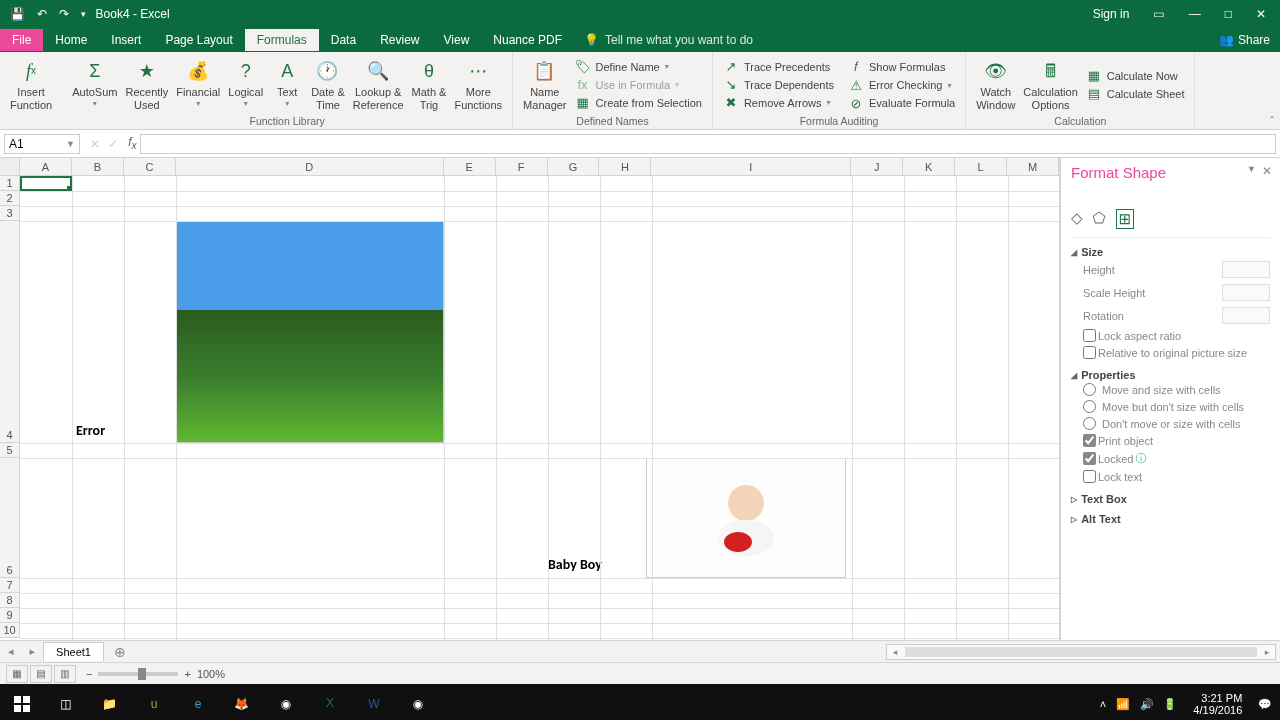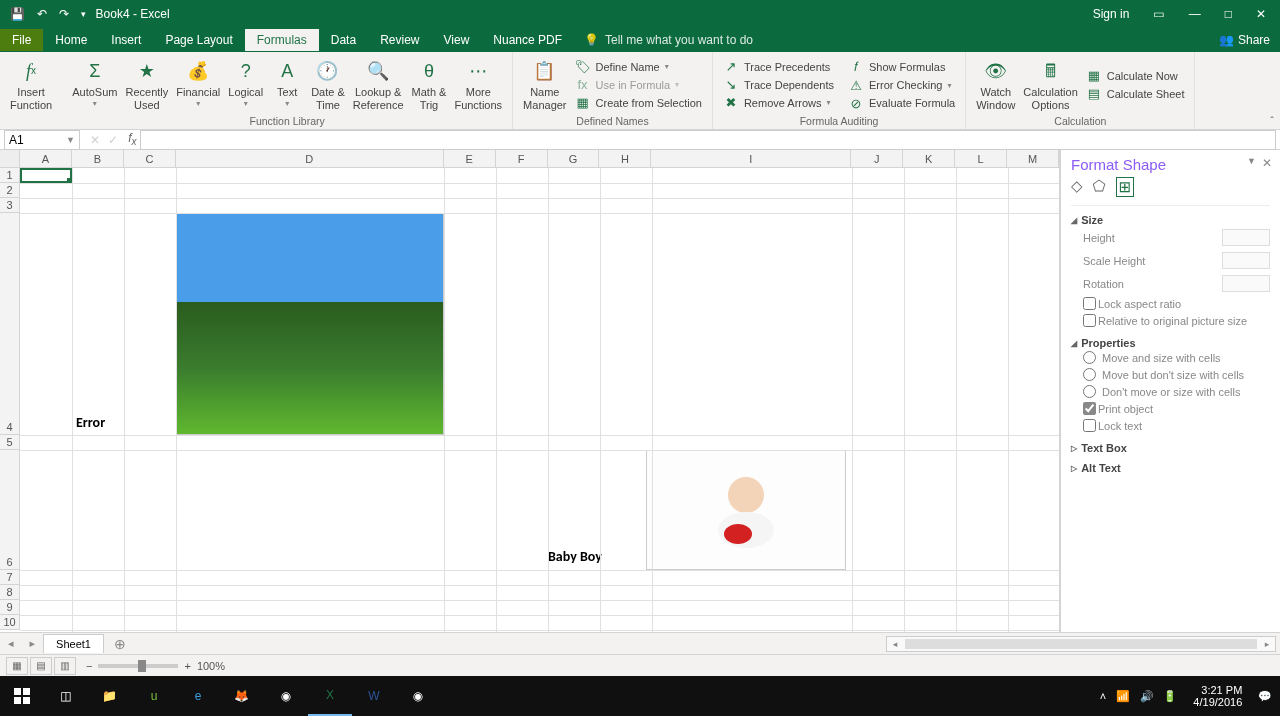--- a/index.html
+++ b/index.html
@@ -9,39 +9,39 @@
 .title-bar { height: 28px; background: #0c6b3e; display: flex; align-items: center; color: #fff; font-size: 12px; }
 .title-bar .qat { display: flex; align-items: center; gap: 4px; padding: 0 6px; }
 .title-bar .qat span { padding: 0 4px; cursor: pointer; }
 .title-bar .title { flex: 1; text-align: left; }
 .title-bar .right-controls { display: flex; align-items: center; gap: 8px; padding: 0 6px; }
 .title-bar .right-controls span { padding: 4px 8px; cursor: pointer; }
 
 
 .tab-bar { height: 24px; background: #0c6b3e; display: flex; align-items: center; color: #fff; font-size: 12px; }
 .tab-bar .tab { padding: 4px 12px; cursor: pointer; }
-.tab-bar .tab.file { background: #4d7c0f; }
+.tab-bar .tab.file { background: #ec4899; }
 .tab-bar .tab.active { background: #f3f2f1; color: #217346; }
 .tab-bar .tell-me-wrap { display: flex; align-items: center; gap: 6px; padding: 0 10px; opacity: 0.85; }
 .tab-bar .share-btn { margin-left: auto; padding: 4px 10px; display: flex; align-items: center; gap: 4px; cursor: pointer; }
 
 
 .ribbon { height: 78px; background: #f3f2f1; border-bottom: 1px solid #d4d4d4; display: flex; font-size: 11px; color: #444; position: relative; }
 .ribbon-group { border-right: 1px solid #e1e1e1; padding: 2px 6px 0 6px; display: flex; flex-direction: column; }
 .ribbon-group .buttons { display: flex; flex: 1; }
 .ribbon-group .group-label { text-align: center; font-size: 10.5px; color: #666; padding-bottom: 2px; }
 .rbtn-large { display: flex; flex-direction: column; align-items: center; justify-content: flex-start; padding: 2px 4px; cursor: pointer; text-align: center; line-height: 1.15; }
 .rbtn-large .ricon { width: 32px; height: 30px; display: flex; align-items: center; justify-content: center; font-size: 18px; color: #217346; }
 .rbtn-list { display: flex; flex-direction: column; gap: 1px; justify-content: center; }
 .rbtn-small { display: flex; align-items: center; gap: 5px; padding: 1px 4px; cursor: pointer; white-space: nowrap; }
 .rbtn-small .sicon { width: 16px; text-align: center; color: #217346; font-size: 13px; }
 .ribbon-collapse { position: absolute; right: 6px; bottom: 2px; cursor: pointer; color: #666; font-size: 11px; }
 
 
-.formula-bar { height: 20px; border-bottom: 1px solid #d4d4d4; display: flex; align-items: center; font-size: 12px; }
+.formula-bar { height: 28px; border-bottom: 1px solid #d4d4d4; display: flex; align-items: center; font-size: 12px; }
 .name-box { width: 76px; height: 20px; margin: 0 4px; border: 1px solid #ccc; padding: 0 4px; font-size: 12px; display: flex; align-items: center; justify-content: space-between; }
 .name-box .dd { color: #888; font-size: 9px; }
 .fx-controls { display: flex; align-items: center; gap: 8px; padding: 0 6px; color: #888; }
 .fx-label { font-style: italic; color: #666; padding: 0 4px; }
 .fx-input { flex: 1; height: 20px; border: 1px solid #ccc; margin-right: 4px; padding: 0 4px; background: #fff; }
 
 
 .content-area { display: flex; height: calc(720px - 28px - 24px - 78px - 24px - 22px - 22px - 40px); }
 .grid-pane { flex: 1; position: relative; overflow: hidden; border-right: 1px solid #d4d4d4; }
 .format-pane { width: 220px; background: #fff; border-left: 1px solid #d4d4d4; padding: 6px 10px; font-size: 12px; color: #444; position: relative; }
@@ -54,21 +54,21 @@
 .row-headers { width: 20px; background: #f3f3f3; border-right: 1px solid #d4d4d4; }
 .rh { border-bottom: 1px solid #d4d4d4; text-align: center; font-size: 11px; color: #555; display: flex; align-items: flex-end; justify-content: center; padding-bottom: 1px; }
 .cells { position: relative; flex: 1; }
 .gridlines-v, .gridlines-h { position: absolute; background: #e0e0e0; }
 .cell-text { position: absolute; font-size: 14px; font-weight: bold; font-family: Calibri, sans-serif; color: #000; }
 .image-placeholder { position: absolute; background: #e8e8e8; border: 1px solid #ccc; display: flex; align-items: center; justify-content: center; color: #999; font-size: 11px; }
 .active-cell { position: absolute; border: 2px solid #217346; background: rgba(255,255,255,0.01); }
 .active-cell::after { content:''; position:absolute; right:-3px; bottom:-3px; width:6px; height:6px; background:#217346; }
 
 
-.format-pane h3 { font-size: 15px; font-weight: normal; color: #8b5cf6; margin-bottom: 0; }
+.format-pane h3 { font-size: 15px; font-weight: normal; color: #ec4899; margin-bottom: 24px; }
 .fp-close { position: absolute; top: 6px; right: 8px; color: #888; cursor: pointer; font-size: 12px; }
 .fp-dd { position: absolute; top: 6px; right: 24px; color: #888; cursor: pointer; font-size: 9px; }
 .fp-icons { display: flex; gap: 10px; padding: 4px 0 8px 0; border-bottom: 1px solid #eee; }
 .fp-icons span { cursor: pointer; color: #666; font-size: 15px; }
 .fp-section { margin-top: 8px; }
 .fp-section-h { font-size: 11px; font-weight: bold; color: #444; cursor: pointer; display: flex; align-items: center; gap: 4px; }
 .fp-section-h .tri { font-size: 8px; color: #666; }
 .fp-row { display: flex; align-items: center; justify-content: space-between; padding: 3px 0 3px 12px; font-size: 11px; color: #888; }
 .fp-row input[type=text] { width: 48px; height: 17px; border: 1px solid #ddd; background: #fafafa; font-size: 10px; }
 .fp-check { display: flex; align-items: center; gap: 2px; padding: 2px 0 2px 12px; font-size: 11px; color: #888; }
@@ -436,20 +436,25 @@
         </div>
       <div class="fp-radio">
           <input type="radio" name="mv" style="">
           <span>Don't move or size with cells</span>
         </div>
       <div class="fp-check">
           <input type="checkbox" checked="" style="">
           <span>Print object</span>
         </div>
       <div class="fp-check">
+          <input type="checkbox" checked="" style="">
+          <span>Locked</span> 
+          <span style="color:#4a9;">ⓘ</span>
+        </div>
+      <div class="fp-check">
           <input type="checkbox" style="">
           <span>Lock text</span>
         </div>
     </div>
 
     <div class="fp-section">
       <div class="fp-section-h">
           <span class="tri">▷</span>
           <span>Text Box</span>
         </div>

